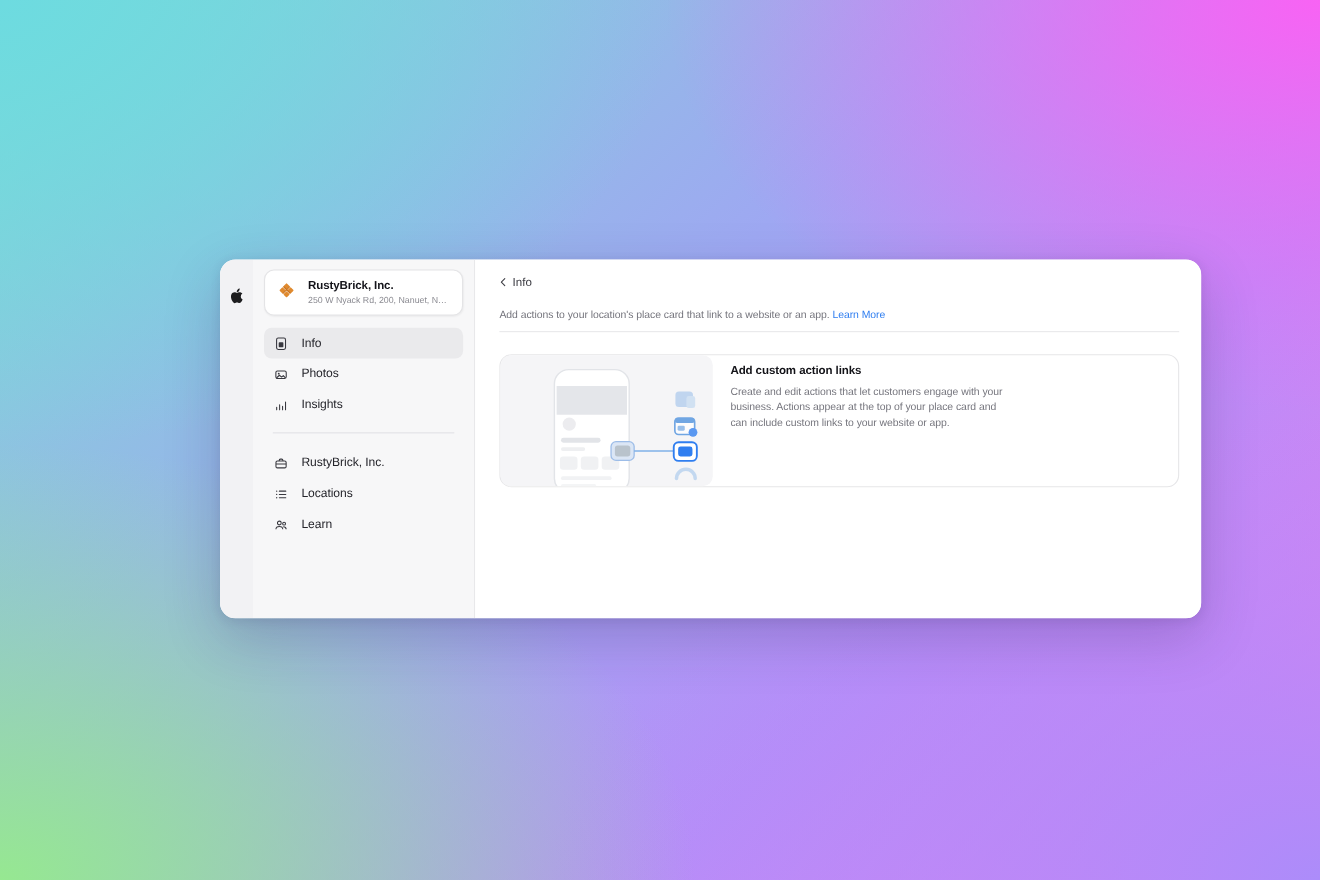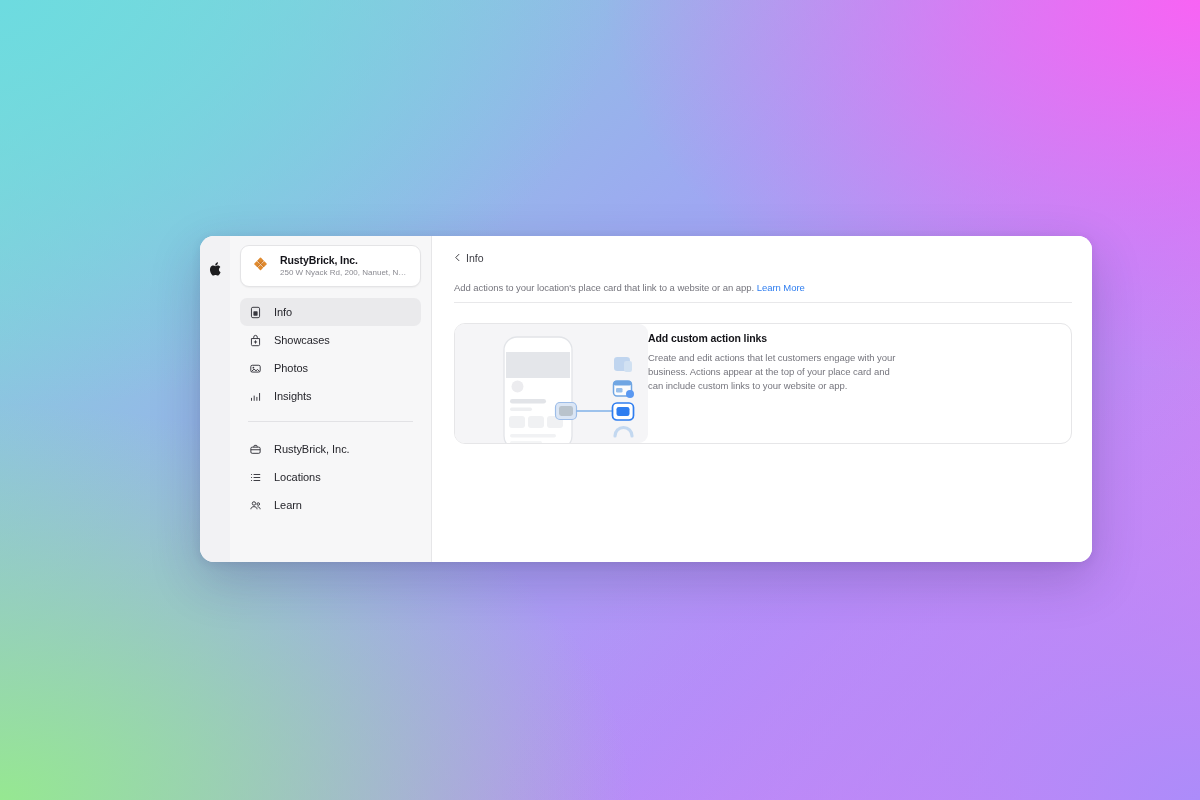--- a/index.html
+++ b/index.html
@@ -180,20 +180,21 @@
     margin: 8px 0 0 0;
   }
 
   
   .promo {
     margin-top: 20px;
     border: 1px solid #e6e6e8;
     border-radius: 11px;
     display: flex;
     align-items: stretch;
+    gap: 16px;
     background: #fff;
   }
   .promo-art {
     flex: 0 0 193px;
     height: 119px;
     background: #f5f5f7;
     border-radius: 9px;
     overflow: hidden;
   }
   .promo-art svg { display: block; width: 193px; height: 119px; }
@@ -256,30 +257,20 @@
       <div class="nav-item active">
         <span class="nav-ico">
           <svg viewBox="0 0 16 16" width="13" height="13" fill="none" stroke="#38383f" stroke-width="1.2">
             <rect x="3" y="1.6" width="10" height="12.8" rx="1.8"></rect>
             <rect x="5.4" y="6.4" width="5.2" height="5.6" rx="0.9" fill="#38383f" stroke="none"></rect>
           </svg>
         </span>
         <span>Info</span>
       </div>
 
-      <div class="nav-item">
-        <span class="nav-ico">
-          <svg viewBox="0 0 16 16" width="13" height="13" fill="none" stroke="#38383f" stroke-width="1.2">
-            <path d="M3 5.6h10v7.4a1.4 1.4 0 0 1-1.4 1.4H4.4A1.4 1.4 0 0 1 3 13V5.6z"></path>
-            <path d="M5.8 5.6V3.9a2.2 2.2 0 0 1 4.4 0v1.7"></path>
-            <path d="M8 8.3v3M6.5 9.8h3" stroke-linecap="round"></path>
-          </svg>
-        </span>
-        <span>Showcases</span>
-      </div>
 
       <div class="nav-item">
         <span class="nav-ico">
           <svg viewBox="0 0 16 16" width="13" height="13" fill="none" stroke="#38383f" stroke-width="1.2">
             <rect x="2.2" y="4" width="11.6" height="8.4" rx="1.8"></rect>
             <circle cx="5.4" cy="7" r="1.05" fill="#38383f" stroke="none"></circle>
             <path d="M3.1 11.6l3.1-2.8 2.4 2 1.9-1.6 2.4 2.4" stroke-linejoin="round"></path>
           </svg>
         </span>
         <span>Photos</span>

